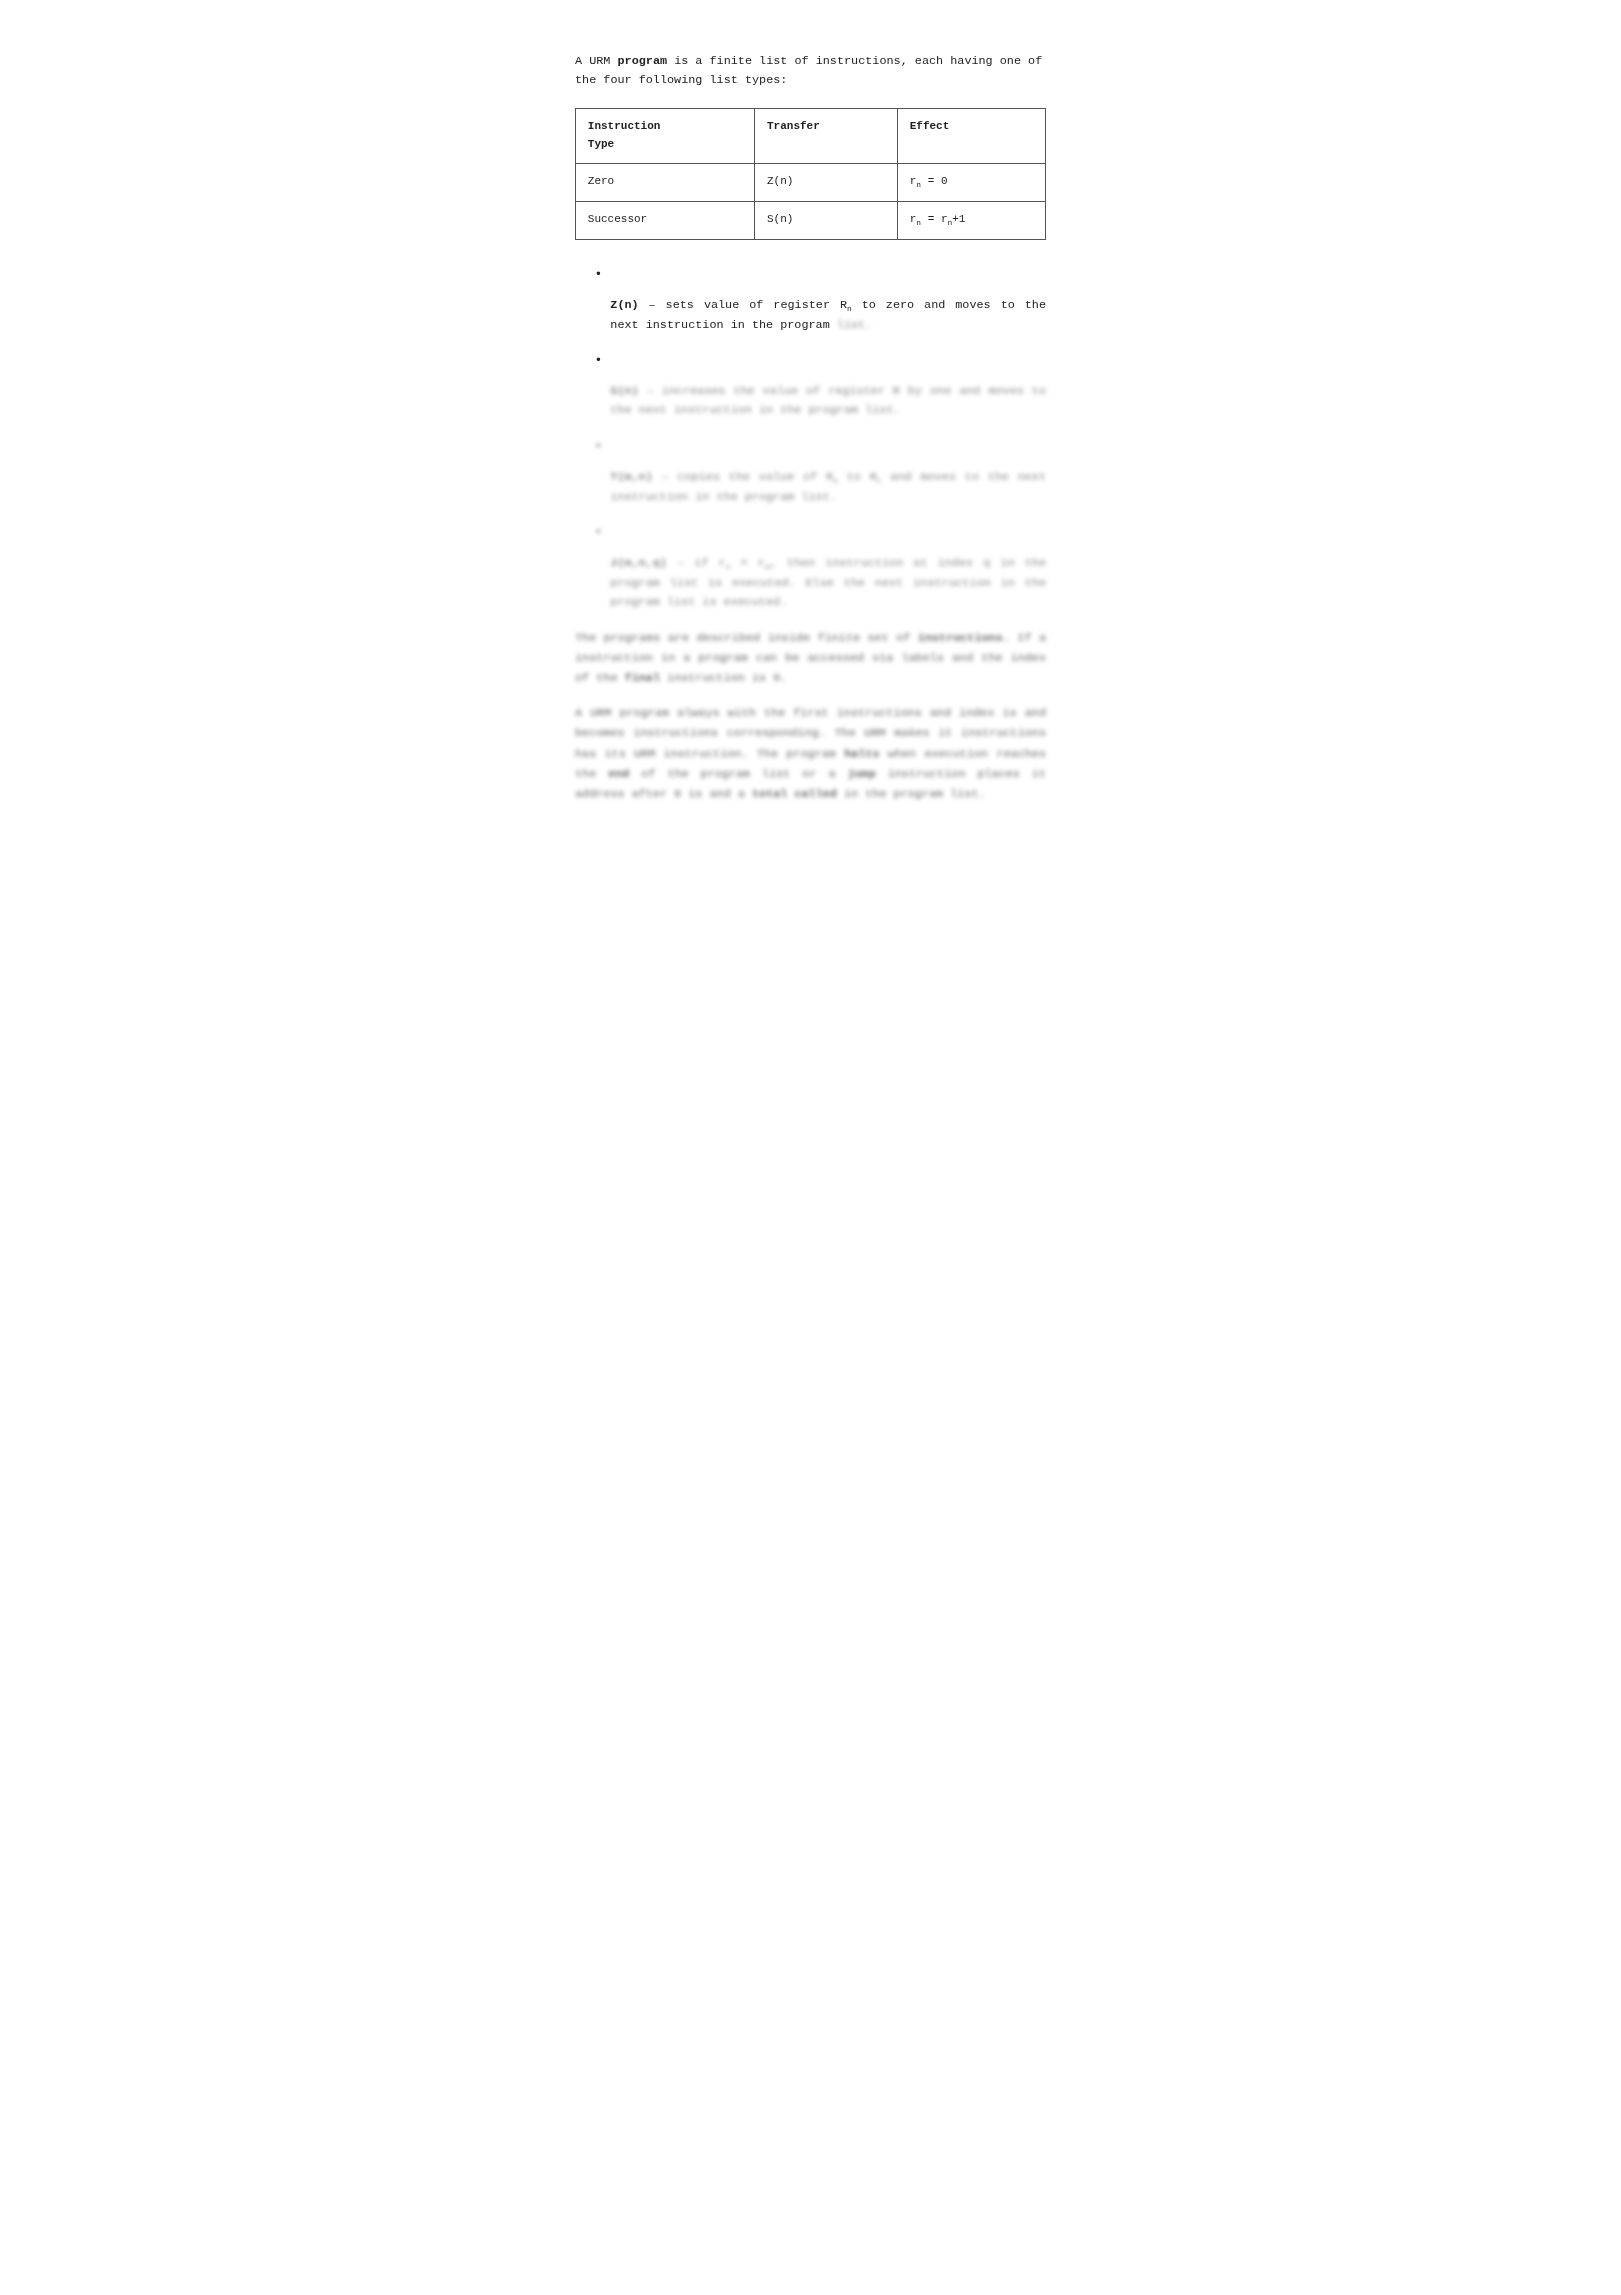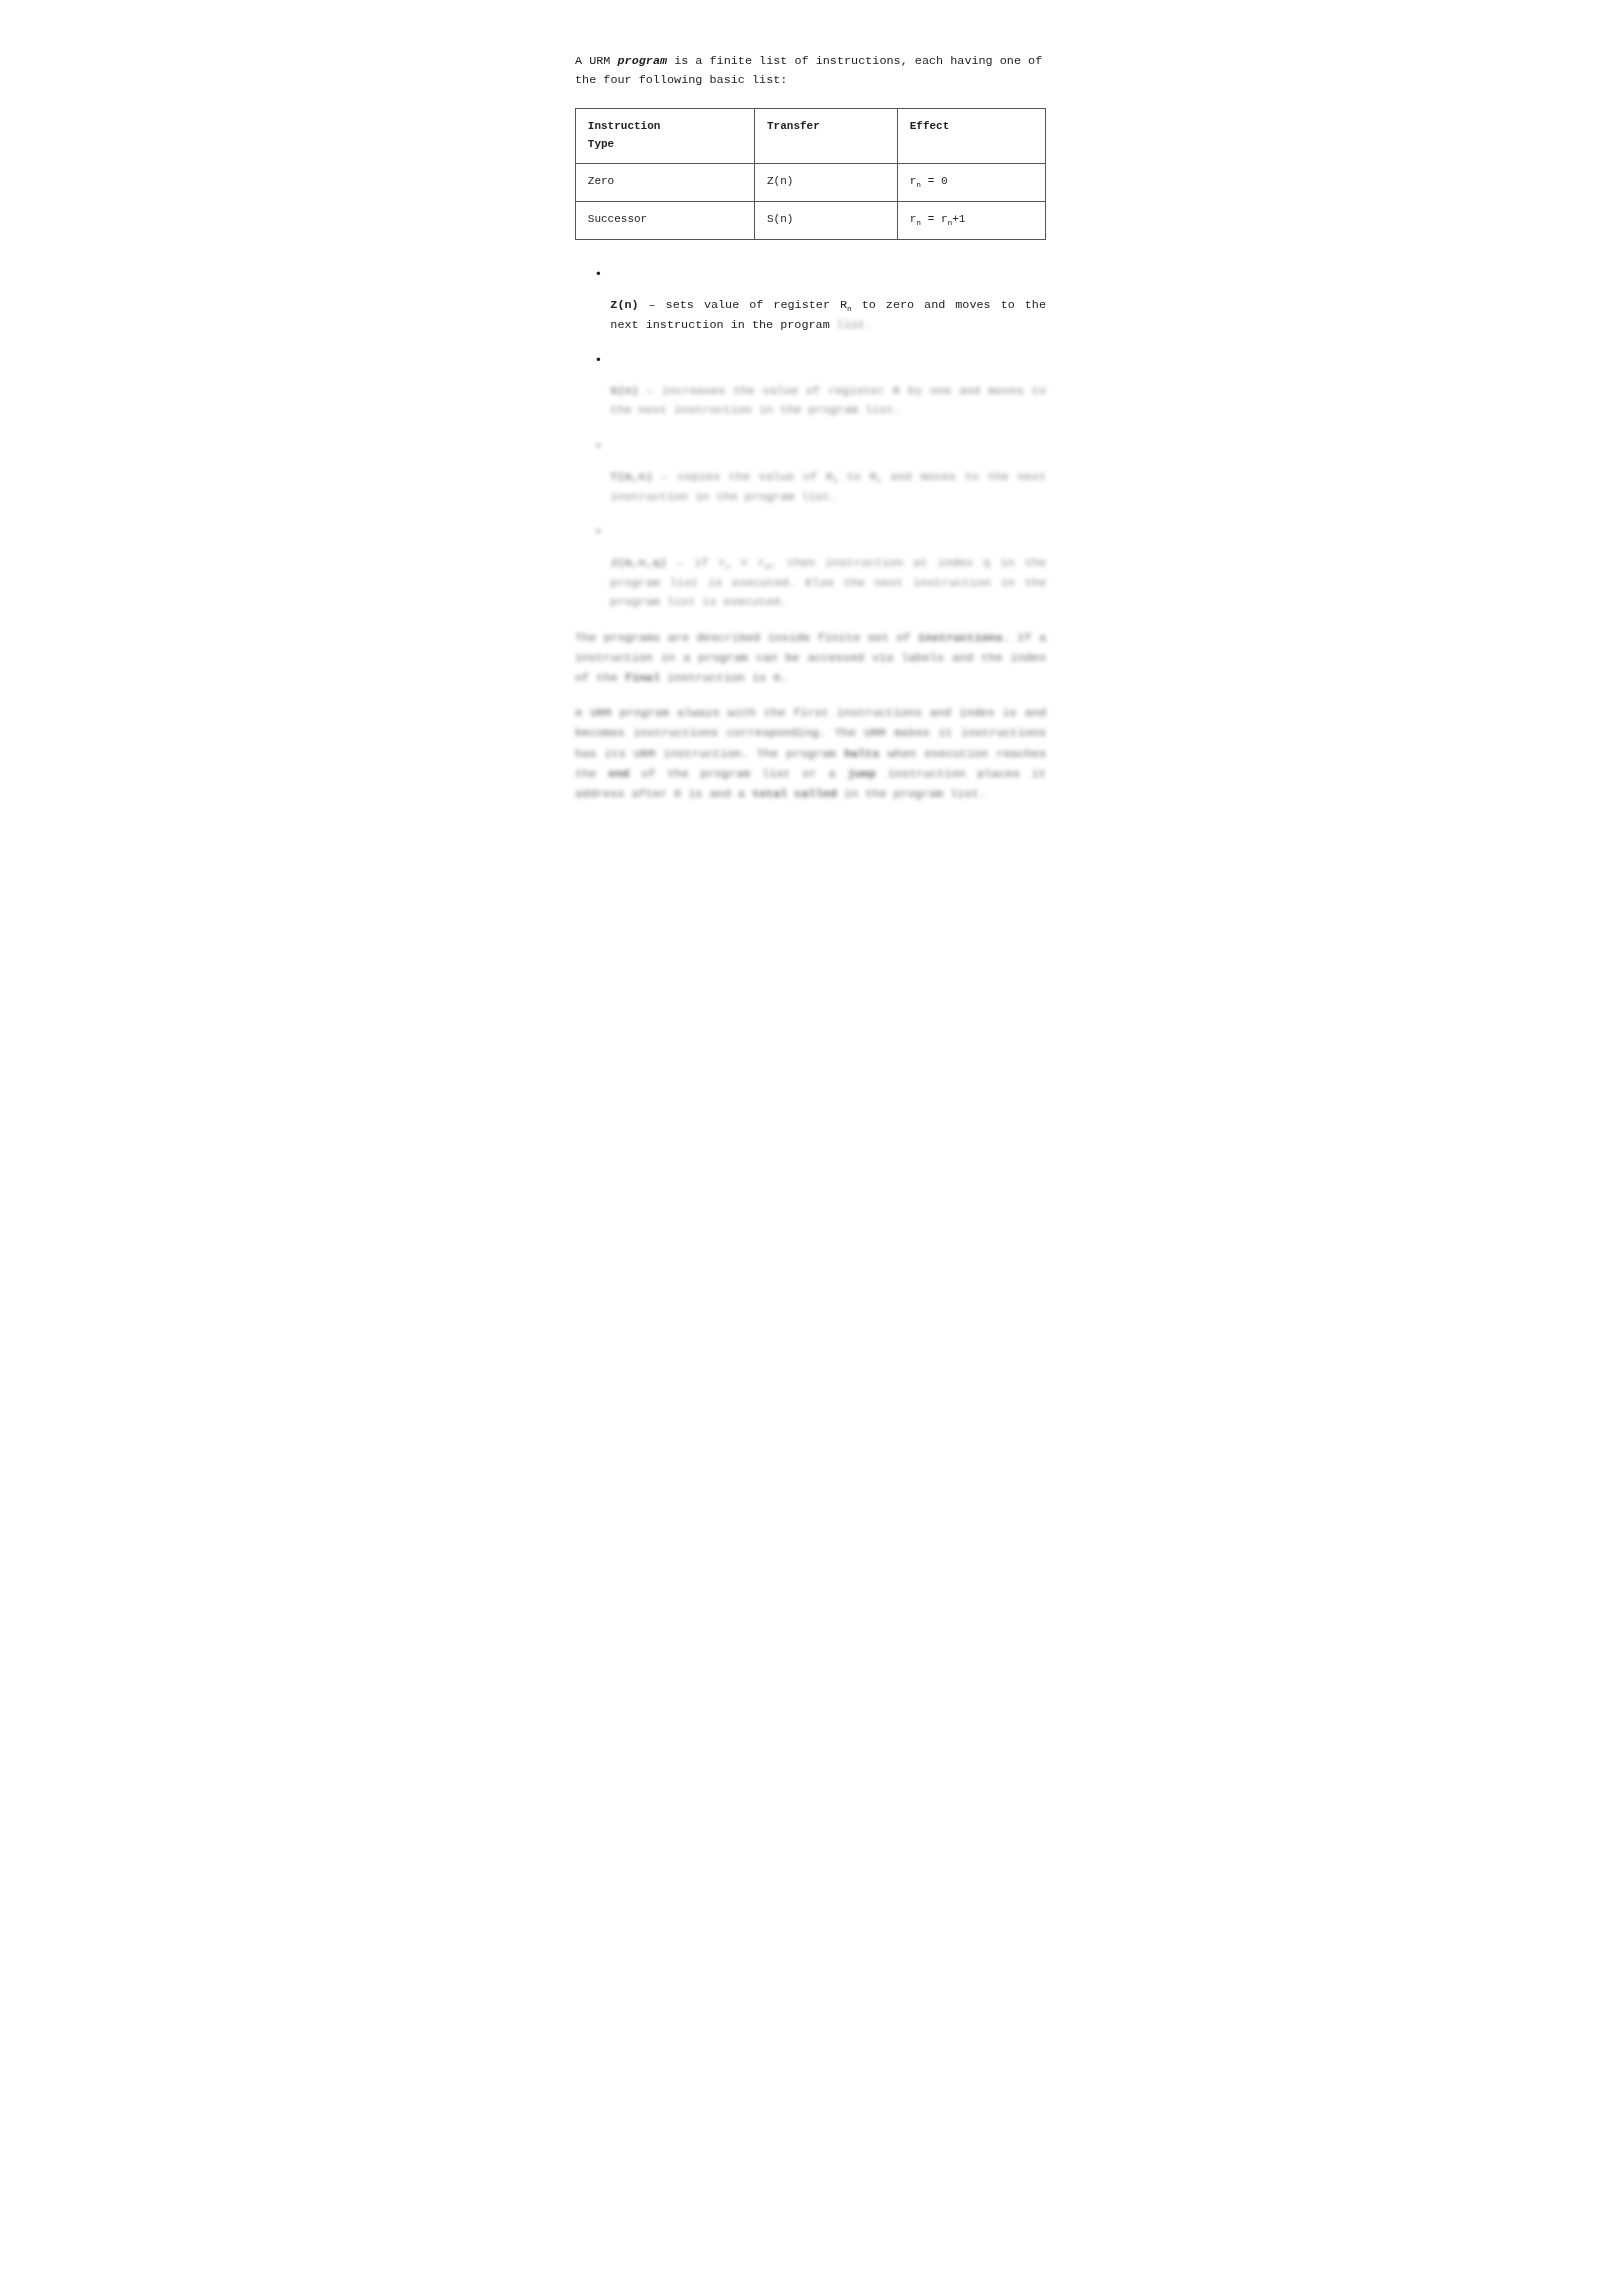--- a/index.html
+++ b/index.html
@@ -20,21 +20,20 @@
     }
 
     .intro-text {
       margin-bottom: 18.3px;
       font-size: 11.8px;
       line-height: 1.6;
     }
 
     .intro-text strong {
       font-weight: bold;
-      font-style: italic;
     }
 
     table {
       border-collapse: collapse;
       width: 100%;
       margin-bottom: 23.6px;
       font-size: 11px;
     }
 
     table td, table th {
@@ -125,21 +124,21 @@
     }
 
     .last-paragraph strong {
       font-weight: bold;
     }
   </style>
 </head>
 <body>
 
 <p class="intro-text">
-  <span>A URM </span><strong>program</strong><span> is a finite list of instructions, each having one of the four following basic list:</span>
+  <span>A URM </span><strong>program</strong><span> is a finite list of instructions, each having one of the four following list types:</span>
 </p>
 
 <table>
   <thead>
     <tr>
       <td>
         <span class="table-header-cell"><strong>Instruction<br>Type</strong></span>
       </td>
       <td>
         <span class="table-header-cell"><strong>Transfer</strong></span>

